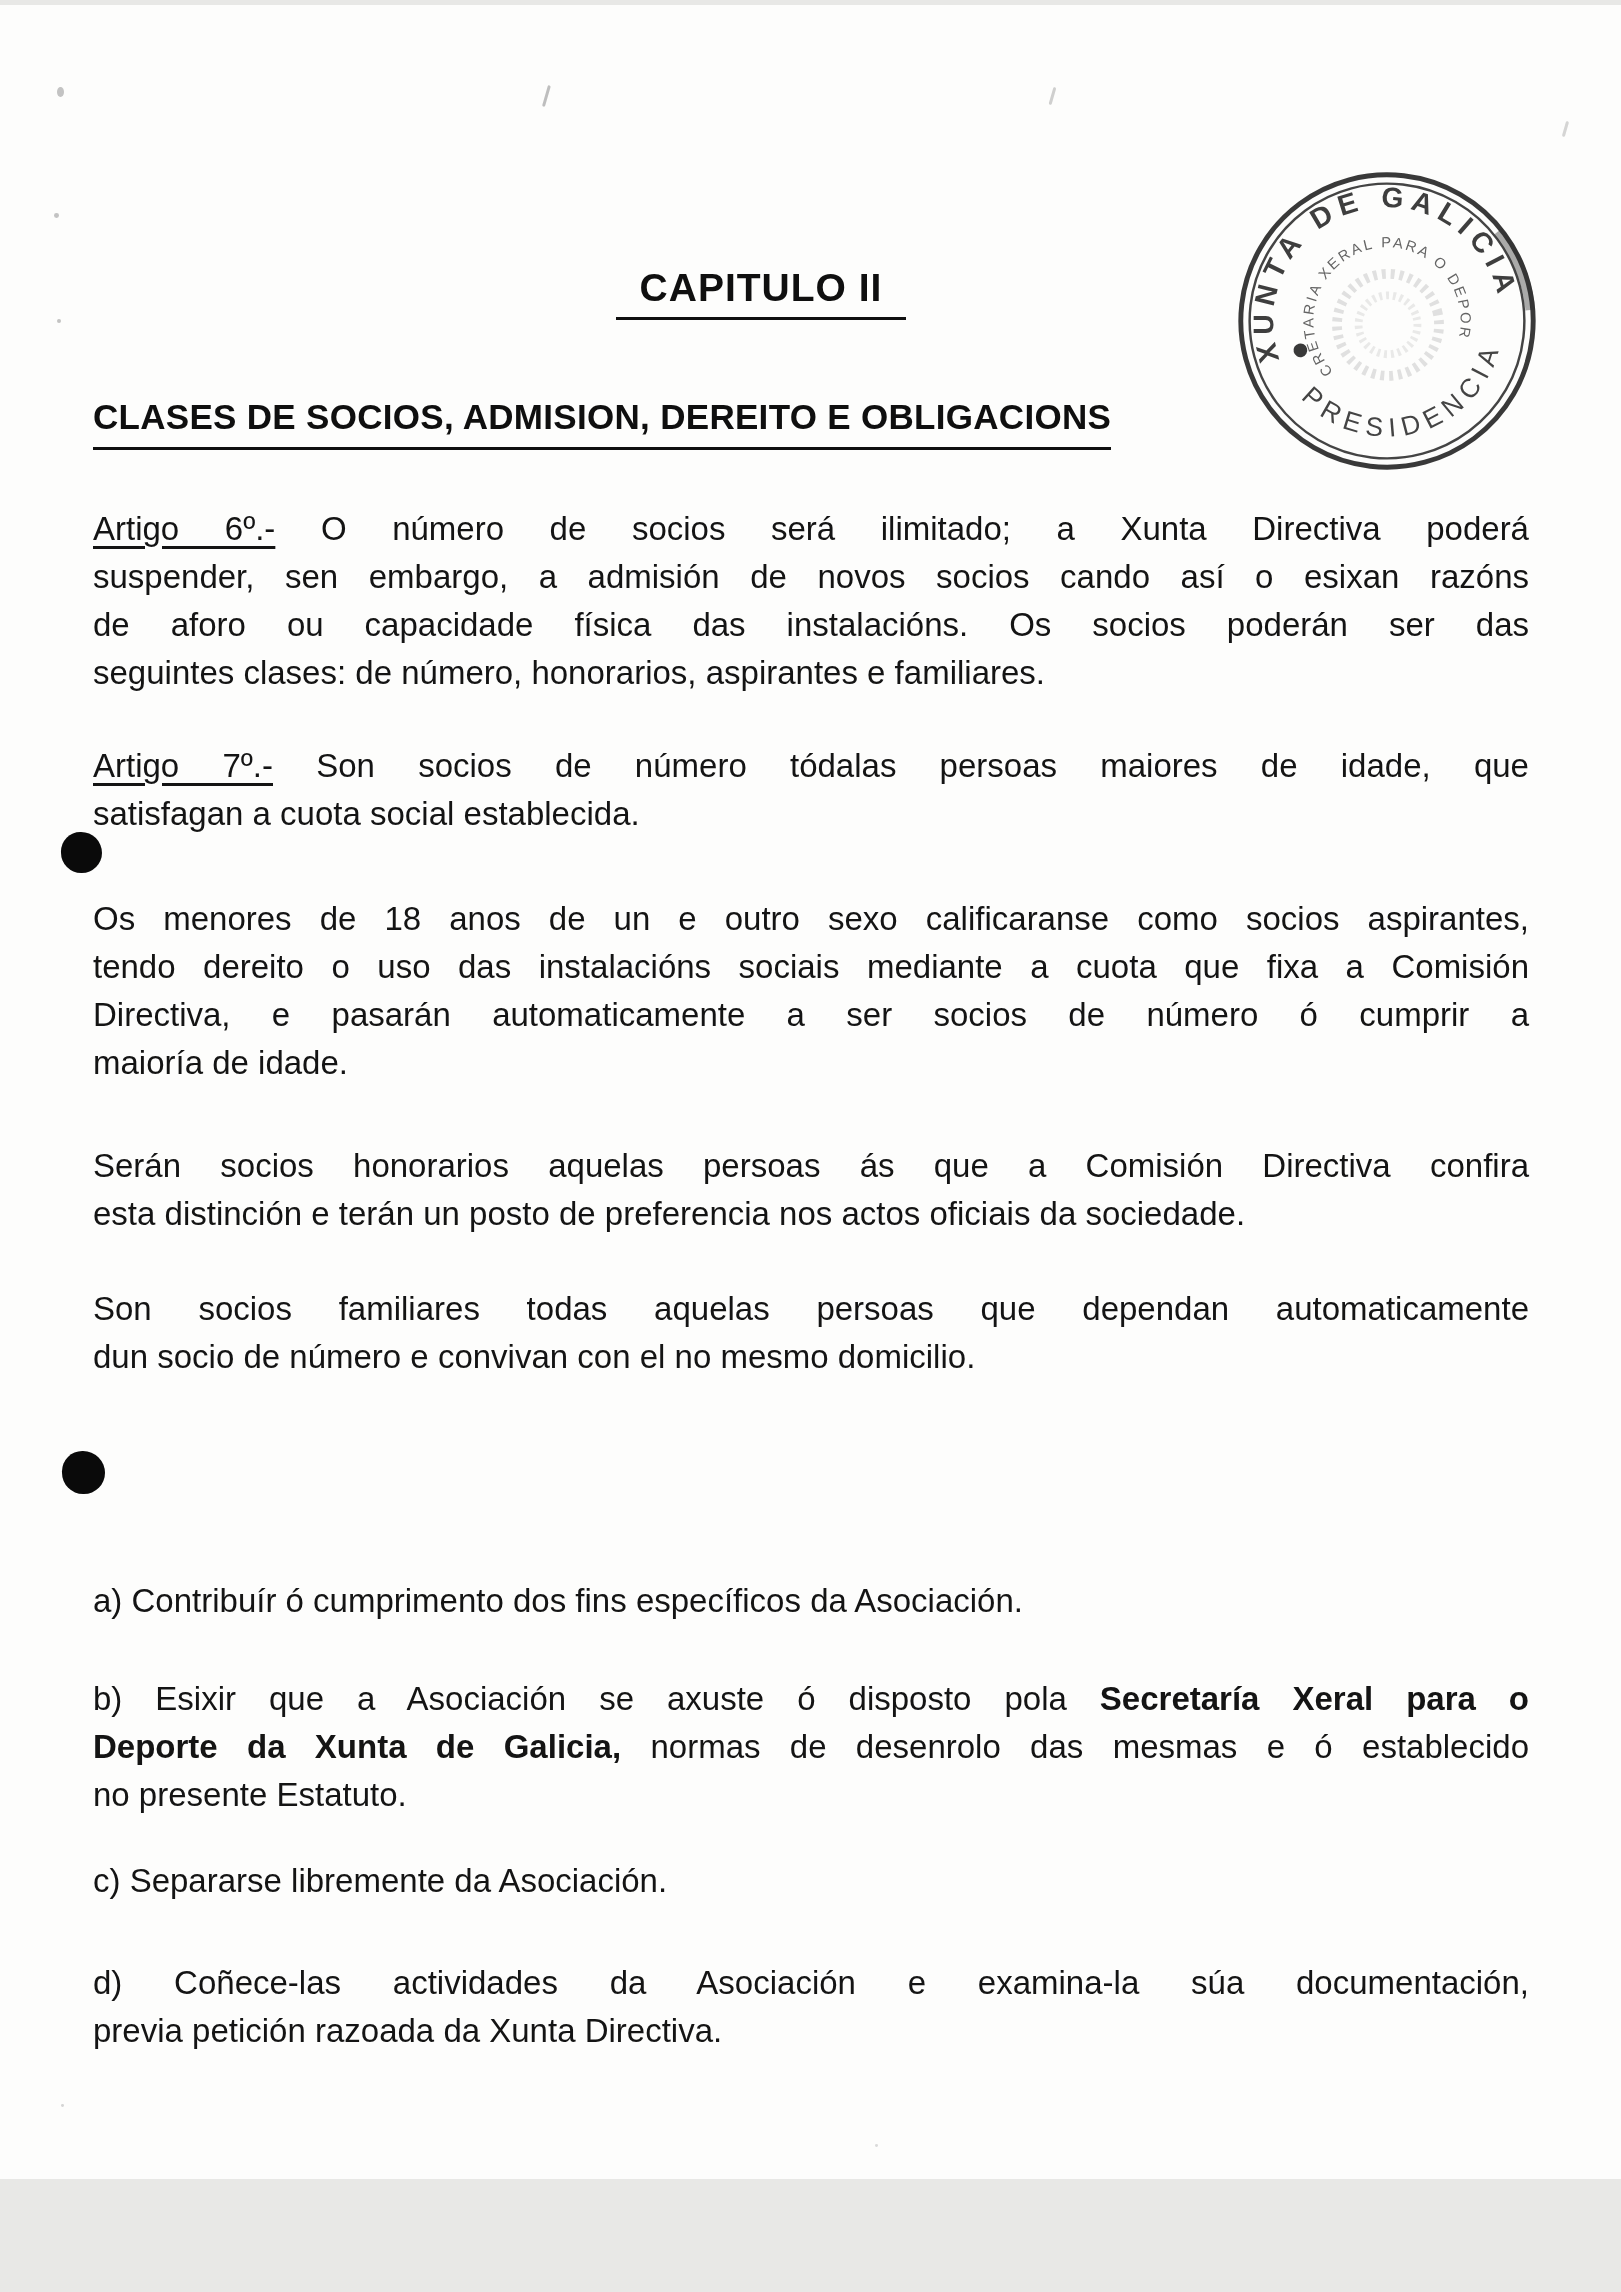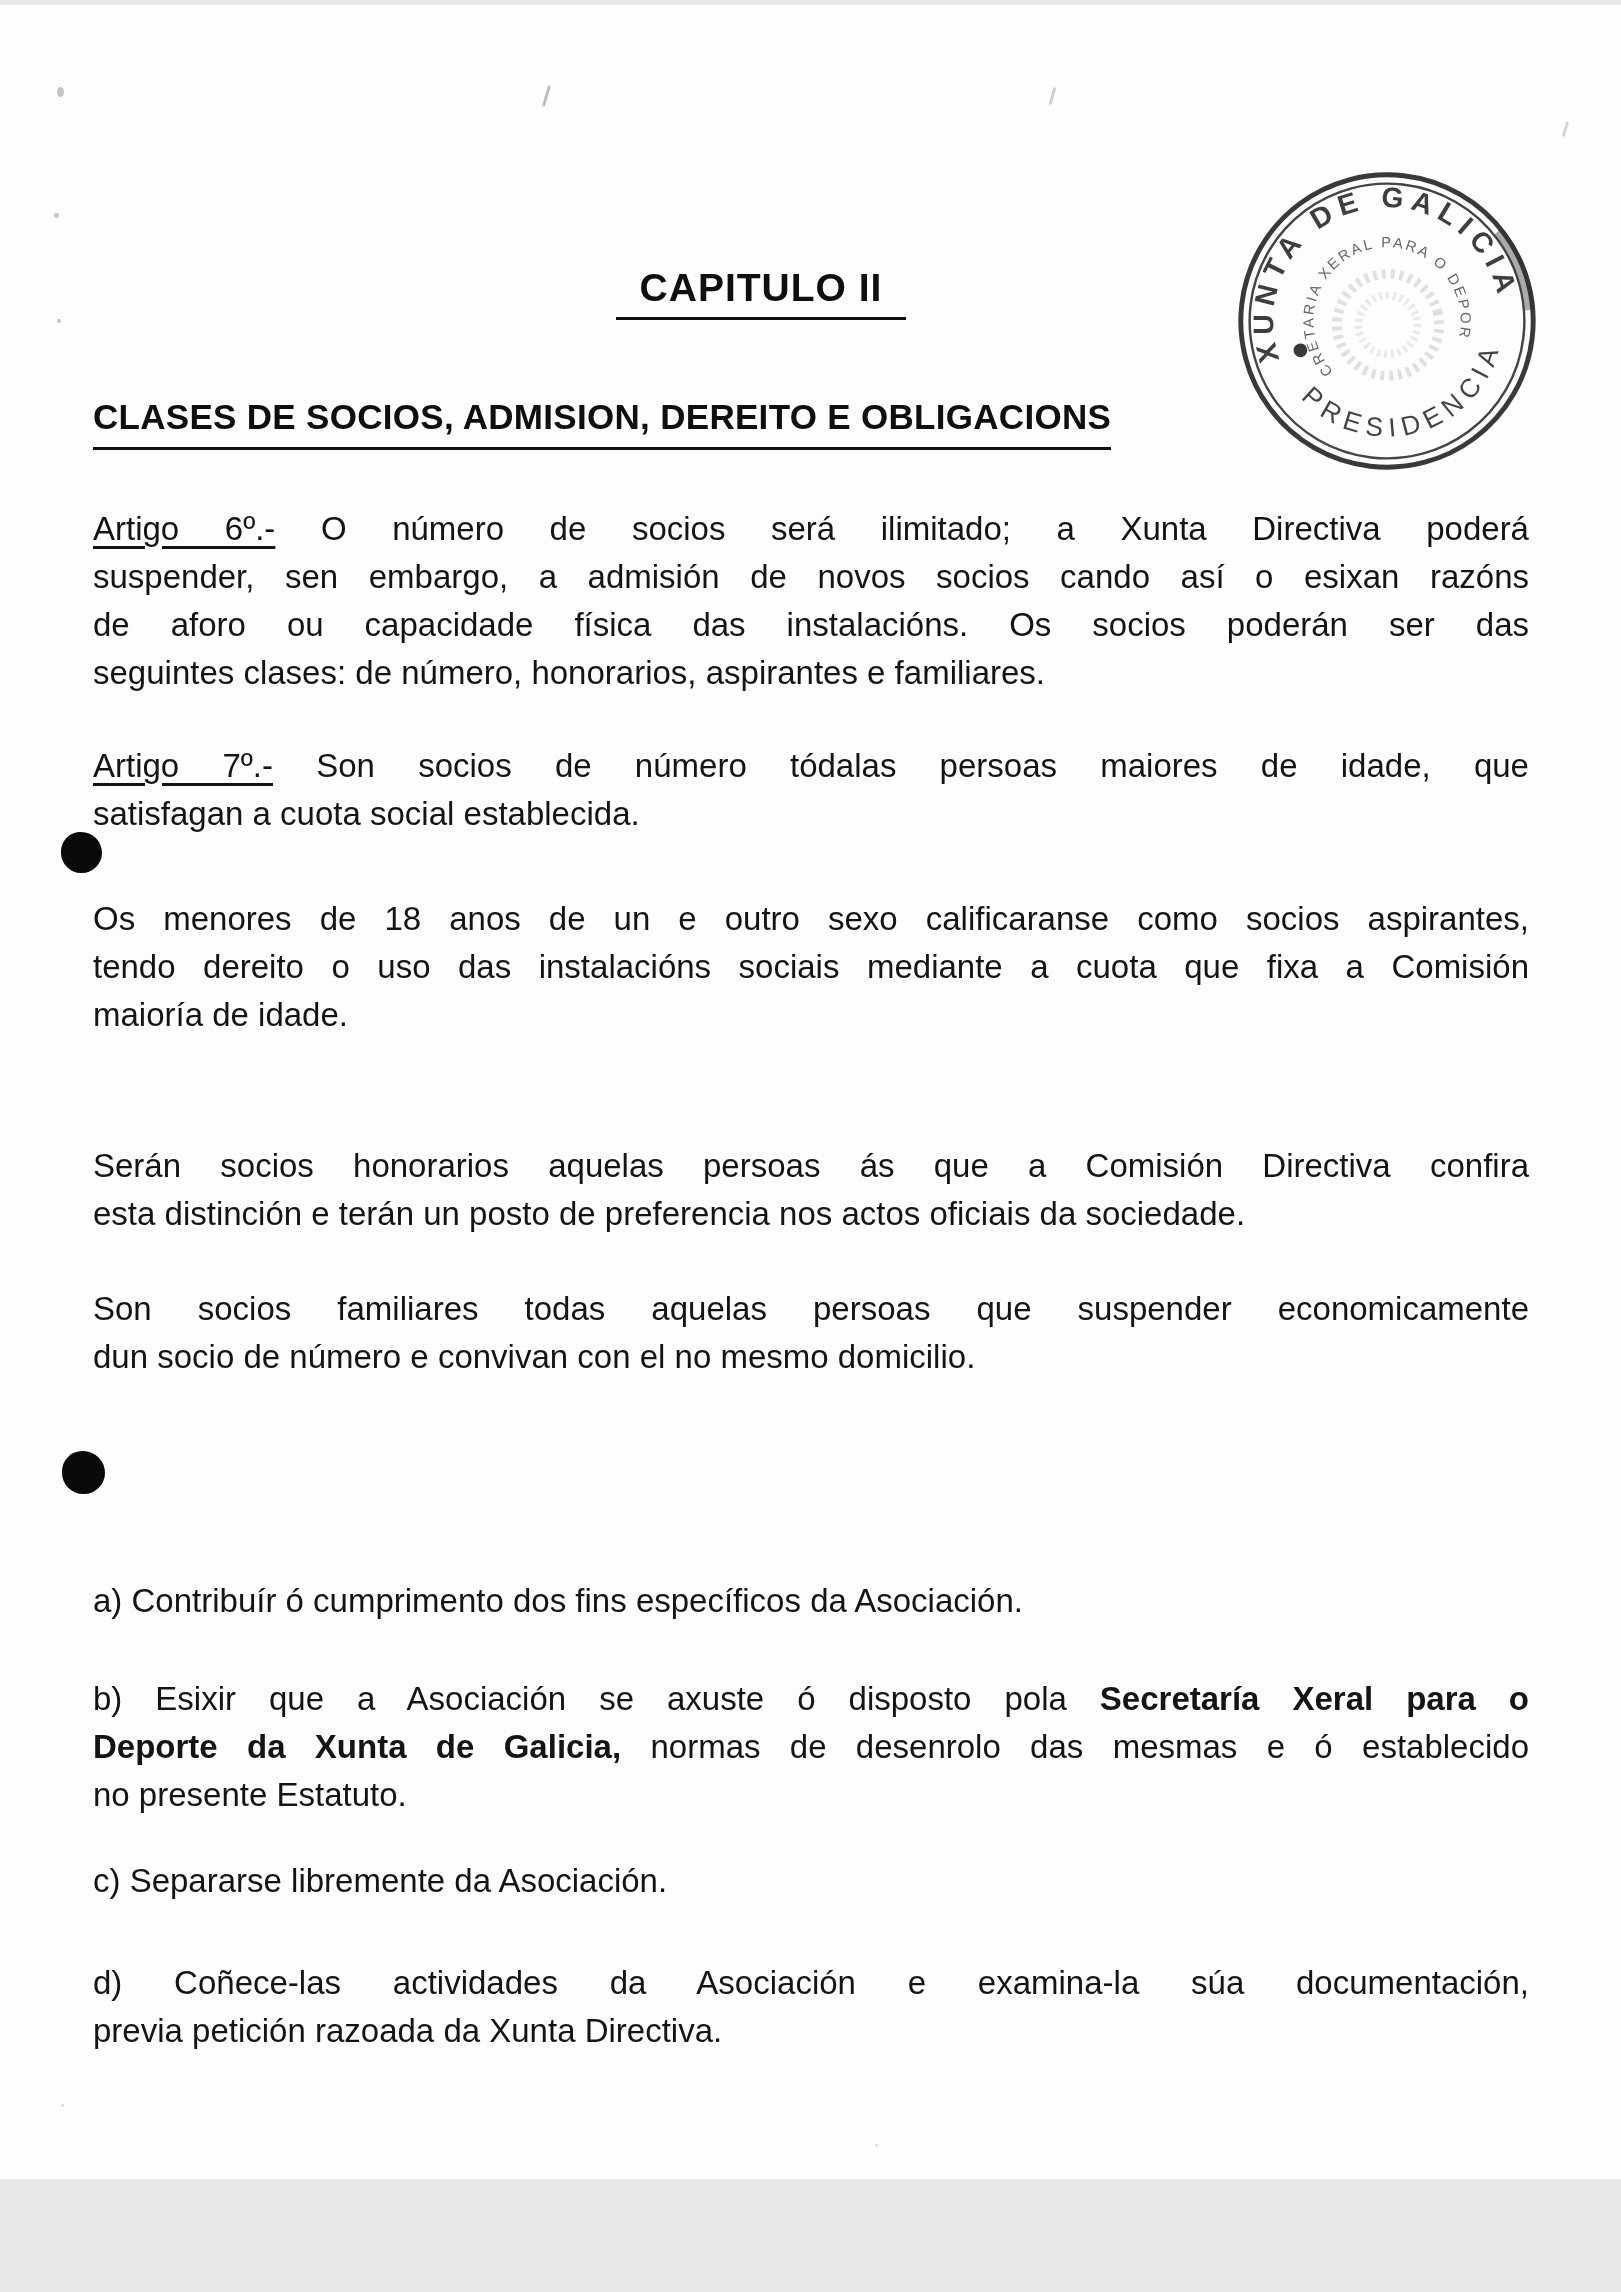--- a/index.html
+++ b/index.html
@@ -95,30 +95,31 @@
   <div class="block" style="top:737px">
     <div class="jl"><span class="lead">Artigo 7º.-</span><span> Son socios de número tódalas persoas maiores de idade, que</span></div>
     <div class="jl last">satisfagan a cuota social establecida.</div>
   </div>
 
   <div class="punch-dot dot1"></div>
 
   <div class="block" style="top:890px">
     <div class="jl">Os menores de 18 anos de un e outro sexo calificaranse como socios aspirantes,</div>
     <div class="jl">tendo dereito o uso das instalacións sociais mediante a cuota que fixa a Comisión</div>
+    <div class="jl">Directiva, e pasarán automaticamente a ser socios de número ó cumprir a</div>
     <div class="jl last">maioría de idade.</div>
   </div>
 
   <div class="block" style="top:1137px">
     <div class="jl">Serán socios honorarios aquelas persoas ás que a Comisión Directiva confira</div>
     <div class="jl last">esta distinción e terán un posto de preferencia nos actos oficiais da sociedade.</div>
   </div>
 
   <div class="block" style="top:1280px">
-    <div class="jl">Son socios familiares todas aquelas persoas que suspender economicamente</div>
+    <div class="jl">Son socios familiares todas aquelas persoas que dependan automaticamente</div>
     <div class="jl last">dun socio de número e convivan con el no mesmo domicilio.</div>
   </div>
 
 
   <div class="punch-dot dot2"></div>
 
   <div class="block" style="top:1572px">
     <div class="jl last">a) Contribuír ó cumprimento dos fins específicos da Asociación.</div>
   </div>
 

